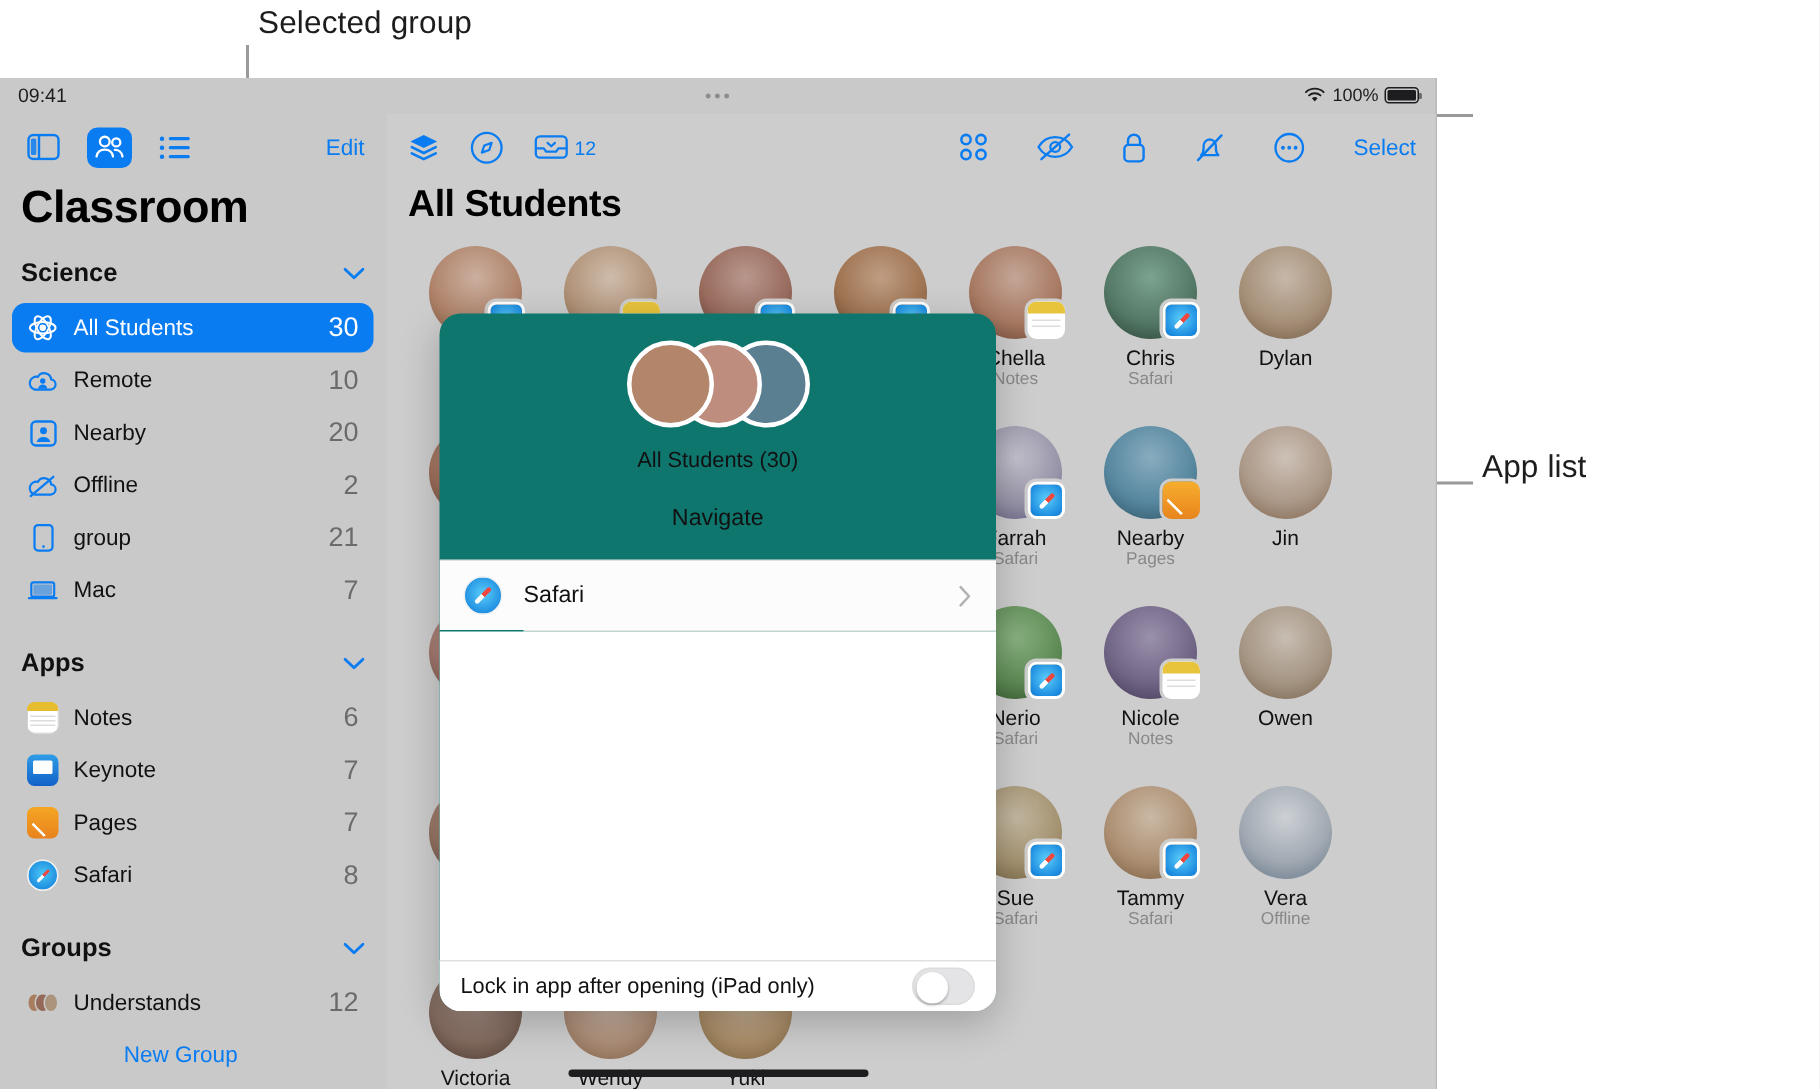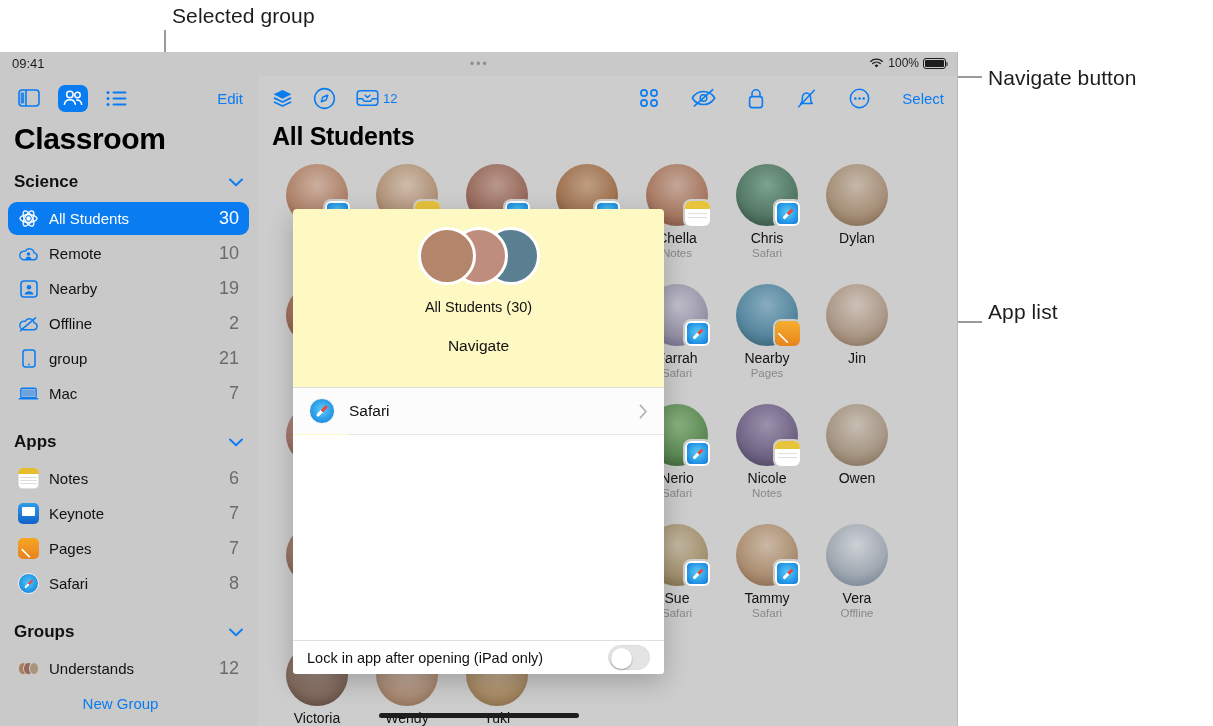--- a/index.html
+++ b/index.html
@@ -172,36 +172,36 @@
     border-left: 2.4px solid #fff; transform: rotate(-45deg); border-radius:1px;
   }
   .b-notes { background:#fff; overflow:hidden; }
   .b-notes:before { content:""; position:absolute; left:0; top:0; width:100%; height:8px; background:#e8c43c; }
   .b-notes:after { content:""; position:absolute; left:3px; top:12px; right:3px; height:1px; background:#ddd; box-shadow:0 4px 0 #ddd; }
   .b-keynote { background: linear-gradient(#2f9de8,#1161c8); }
 
   
   #popover {
     position: absolute; left: 293px; top: 157px; width: 371px; height: 465px;
-    background: #fef9c3; border-radius: 4px;
+    background: #0f766e; border-radius: 14px;
     box-shadow: 0 8px 26px rgba(0,0,0,.22);
     overflow: hidden; z-index: 20;
   }
   .pop-head { padding: 16px 0 12px 0; text-align: center; }
   .pop-stack { display: flex; justify-content: center; align-items: center; height: 62px; }
   .pop-stack i {
     width: 58px; height: 58px; border-radius: 50%; display:block;
     margin-left: -26px; border: 3px solid #fff; background-size: cover;
   }
   .pop-stack i:first-child { margin-left: 0; }
   .pop-stack i.front { position: relative; z-index: 3; }
   .pop-stack i.mid { z-index: 2; }
   .pop-stack i.back { z-index: 1; }
   .pop-sub { font-size: 14.5px; color: #111; margin-top: 12px; }
-  .pop-action { font-size: 15.5px; color: #111; margin-top: 22px; margin-bottom: 20px; }
+  .pop-action { font-size: 15.5px; color: #111; margin-top: 22px; margin-bottom: 6px; }
   .pop-sep { height: 1px; background: #e0e0e0; }
   .pop-row {
     display: flex; align-items: center; height: 46px; padding: 0 16px; gap: 14px;
     background: #fcfcfc;
   }
   .pop-row .nm { font-size: 15.5px; color: #111; }
   .pop-row .chev { margin-left: auto; color: #b0b0b0; font-size: 16px; }
   .pop-row-sep { height:1px; background:#e6e6e6; margin-left: 56px; }
   .pop-body { height: 255px; background: #fff; }
   .pop-foot {
@@ -238,21 +238,20 @@
 </style>
 </head>
 <body>
 
 <div id="root">
 
   <div class="callout-label" style="left:172px; top:4px;">Selected group</div>
   <div class="callout-line" style="left:164px; top:30px; width:2px; height:181px;"></div>
   <div class="callout-line" style="left:164px; top:210px; width:94px; height:2px;"></div>
 
-  <div class="callout-label" style="left:988px; top:66px;">Navigate button</div>
   <div class="callout-line" style="left:330px; top:76px; width:652px; height:2px;"></div>
   <div class="callout-line" style="left:330px; top:76px; width:2px; height:14px;"></div>
 
   <div class="callout-label" style="left:988px; top:300px;">App list</div>
   <div class="callout-line" style="left:676px; top:321px; width:306px; height:2px;"></div>
   <div class="callout-line" style="left:676px; top:294px; width:2px; height:54px;"></div>
   <div class="callout-line" style="left:664px; top:294px; width:14px; height:2px;"></div>
   <div class="callout-line" style="left:664px; top:346px; width:14px; height:2px;"></div>
 
   <div id="device">
@@ -344,21 +343,21 @@
 
       <div class="sb-row">
         <span class="ico">
           <svg width="18" height="18" viewBox="0 0 18 18">
             <rect x="1" y="1" width="16" height="16" rx="3" fill="none" stroke="#0a7cf2" stroke-width="1.6"></rect>
             <circle cx="9" cy="7.2" r="2.3" fill="#0a7cf2"></circle>
             <path d="M4.4 14.6c.6-2.2 2.4-3.3 4.6-3.3s4 1.1 4.6 3.3z" fill="#0a7cf2"></path>
           </svg>
         </span>
         <span class="lbl">Nearby</span>
-        <span class="cnt">19</span>
+        <span class="cnt">20</span>
       </div>
 
       <div class="sb-row">
         <span class="ico">
           <svg width="21" height="16" viewBox="0 0 22 16">
             <path d="M5.4 14h11.2a3.6 3.6 0 0 0 .3-7.15A5 5 0 0 0 7.6 5.1 3.9 3.9 0 0 0 5.4 14z" fill="none" stroke="#0a7cf2" stroke-width="1.5"></path>
             <line x1="2.6" y1="15" x2="18.4" y2="1.6" stroke="#0a7cf2" stroke-width="1.6" stroke-linecap="round"></line>
           </svg>
         </span>
         <span class="lbl">Offline</span>

